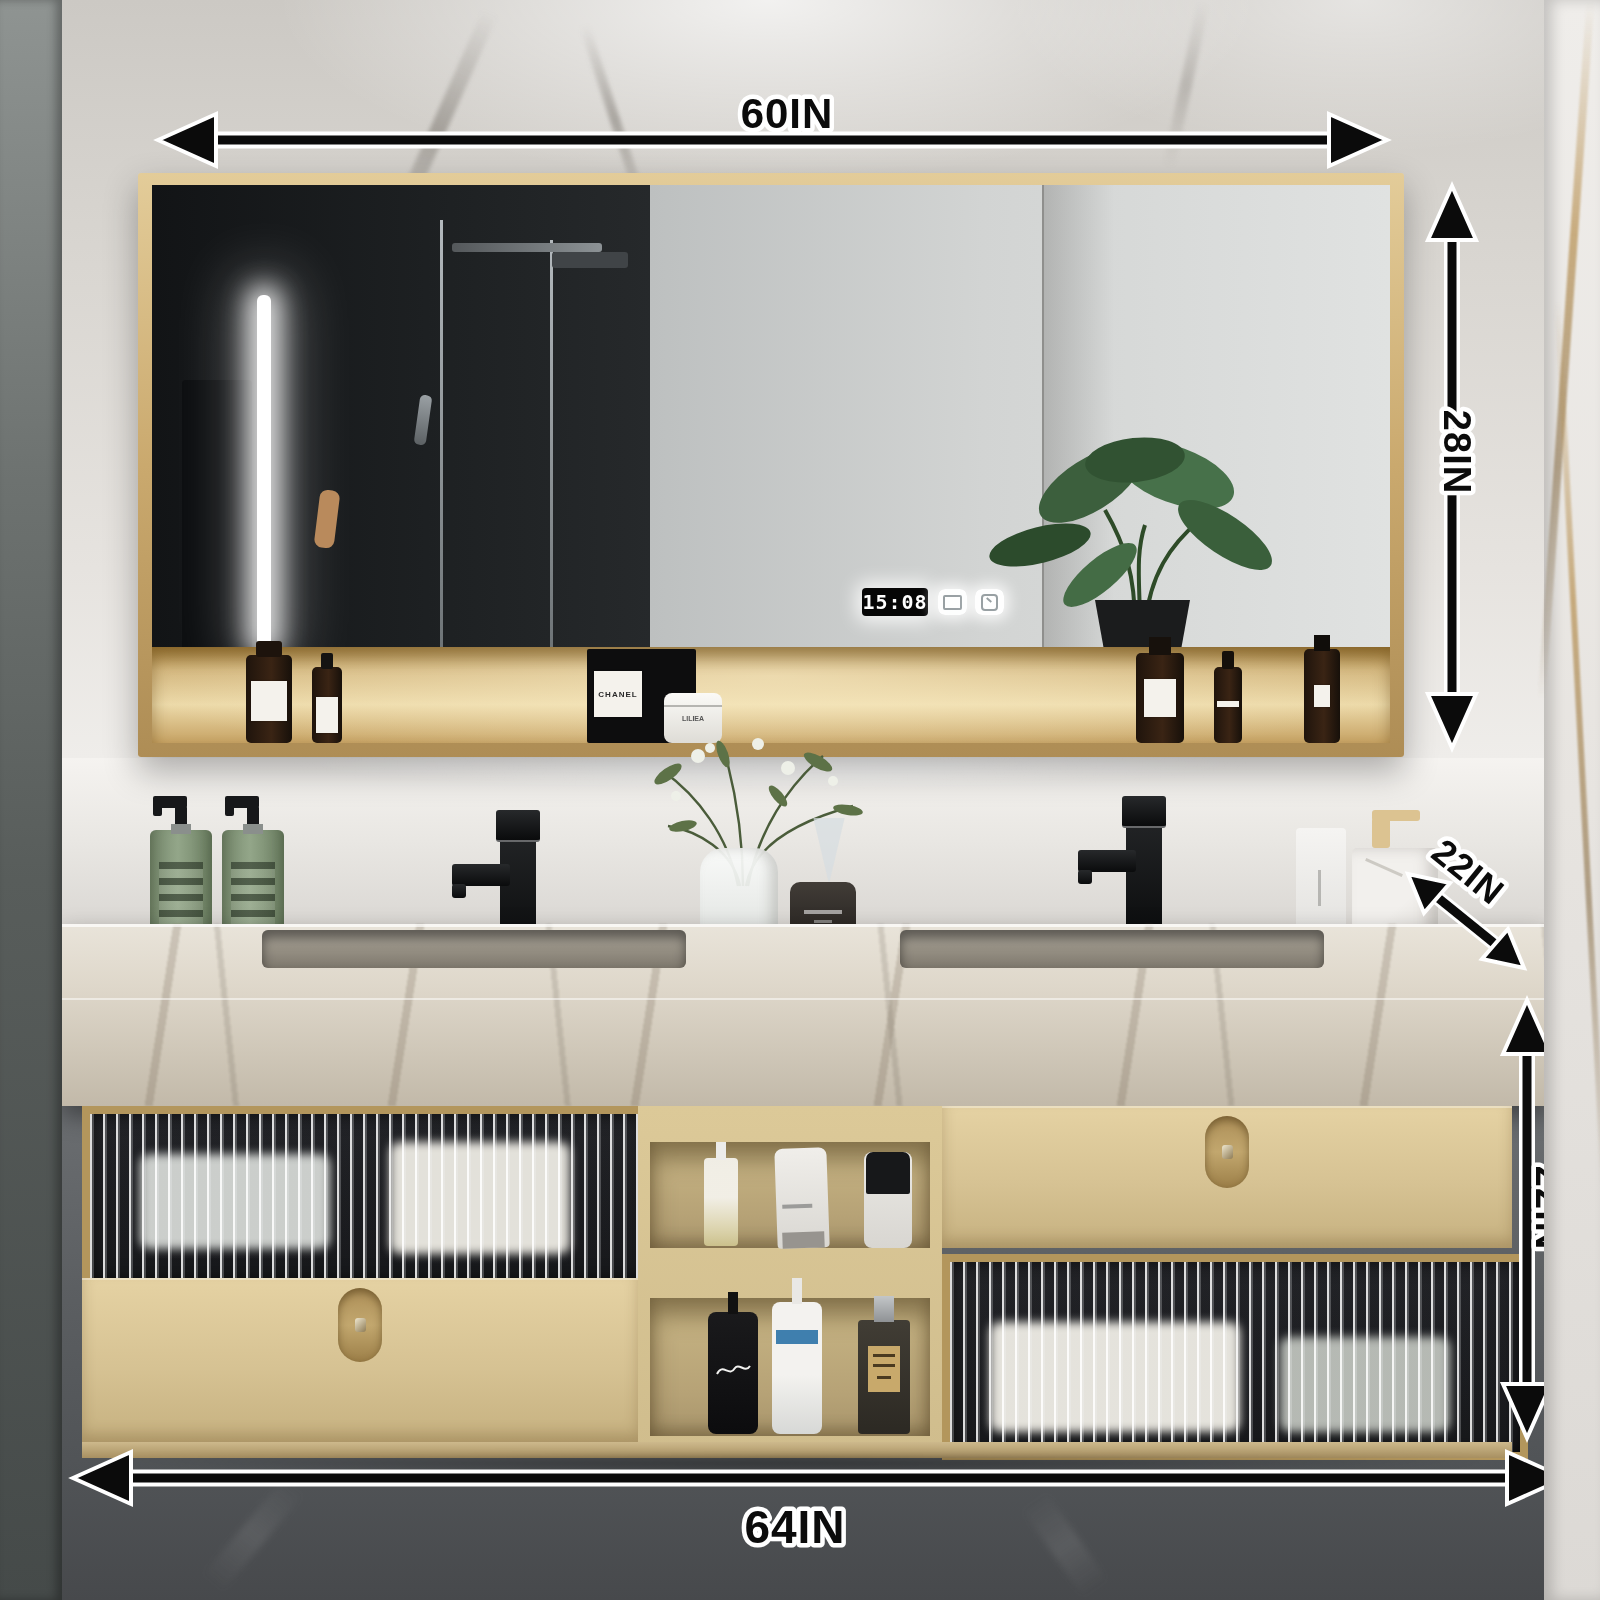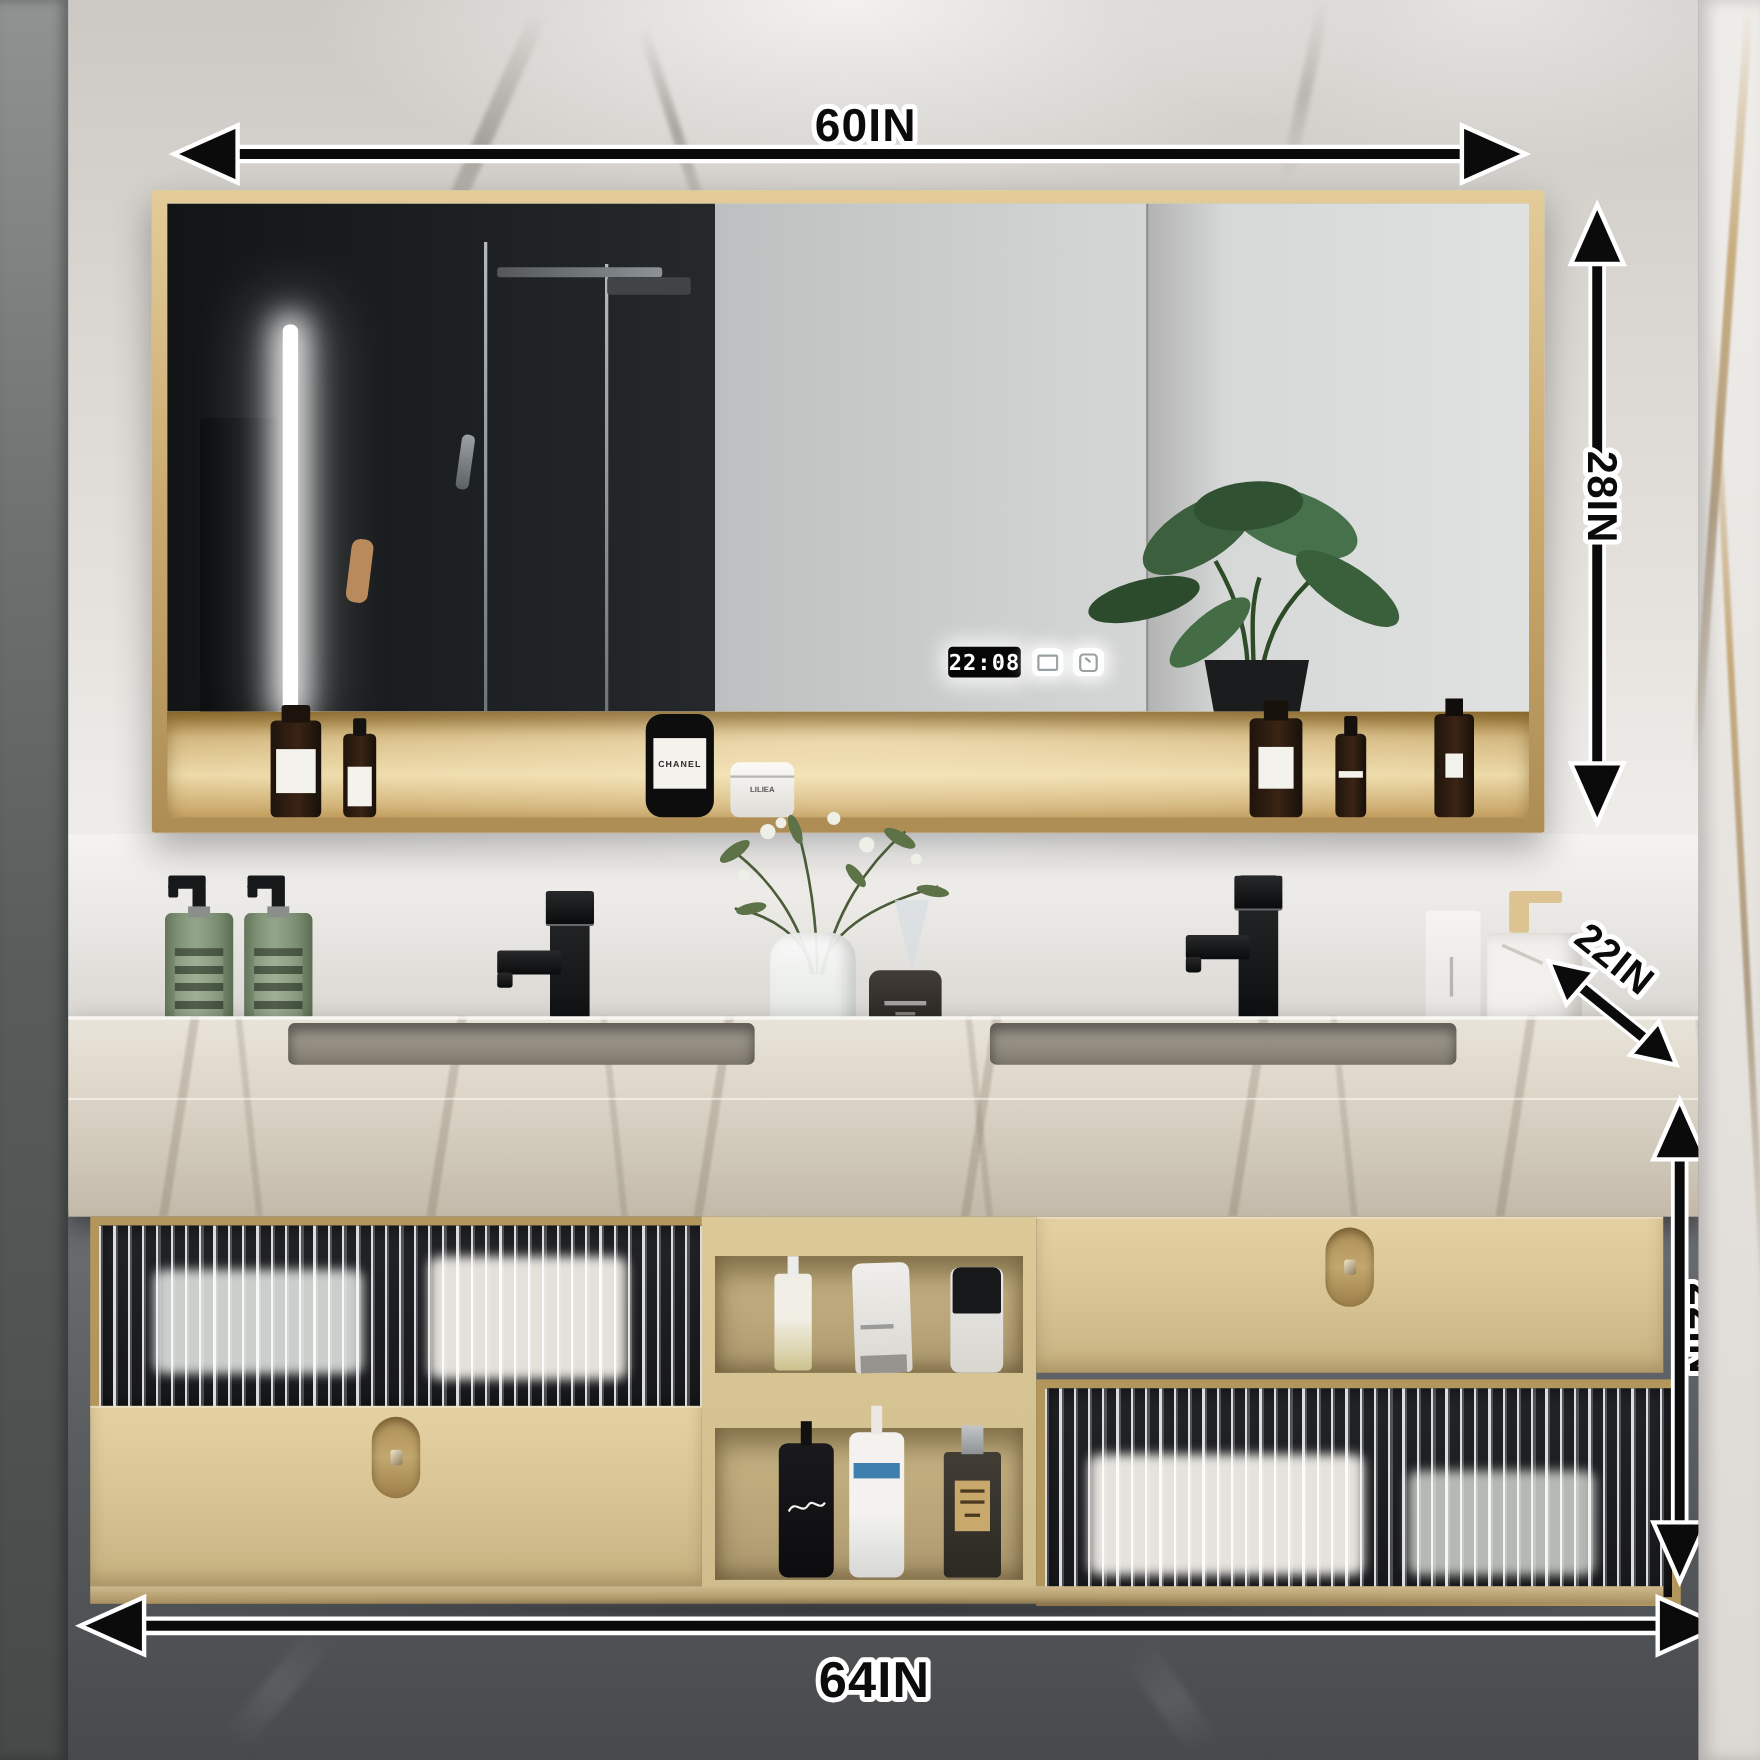--- a/index.html
+++ b/index.html
@@ -136,21 +136,21 @@
           <ellipse cx="105" cy="60" rx="58" ry="26" fill="#3c5f3d" transform="rotate(-32 105 60)"></ellipse>
           <ellipse cx="190" cy="50" rx="62" ry="28" fill="#47714a" transform="rotate(20 190 50)"></ellipse>
           <ellipse cx="150" cy="35" rx="50" ry="22" fill="#315232" transform="rotate(-6 150 35)"></ellipse>
           <ellipse cx="55" cy="120" rx="52" ry="18" fill="#2c4b2c" transform="rotate(-14 55 120)"></ellipse>
           <ellipse cx="240" cy="110" rx="55" ry="20" fill="#3a5f3b" transform="rotate(34 240 110)"></ellipse>
           <ellipse cx="115" cy="150" rx="46" ry="16" fill="#446c45" transform="rotate(-40 115 150)"></ellipse>
           <path d="M110 175 L205 175 L196 225 L119 225 Z" fill="#1b1c1d"></path>
         </svg>
 
         <div class="abs clockbox" style="left:212px;top:403px;width:66px;height:28px;">
-          <span>22:08</span>
+          <span>15:08</span>
         </div>
         <div class="abs touch-btn" style="left:288px;top:404px;width:29px;height:26px;">
           <div style="width:15px;height:11px;border:2px solid #98a0a3;border-radius:2px;"></div>
         </div>
         <div class="abs touch-btn" style="left:325px;top:404px;width:29px;height:26px;">
           <div style="width:13px;height:13px;border:2px solid #98a0a3;border-radius:4px;position:relative;">
             <div style="position:absolute;left:3px;top:3px;width:6px;height:2px;background:#98a0a3;transform:rotate(40deg);"></div>
           </div>
         </div>
       </div>
@@ -158,21 +158,21 @@
 
     <div class="abs shelf">
       <div class="abs darkbottle" style="left:94px;top:8px;width:46px;height:88px;">
         <div style="position:absolute;left:10px;top:-14px;width:26px;height:16px;background:#1d130c;border-radius:3px;"></div>
         <div class="whitelabel" style="position:absolute;left:5px;top:26px;width:36px;height:40px;"></div>
       </div>
       <div class="abs darkbottle" style="left:160px;top:20px;width:30px;height:76px;">
         <div style="position:absolute;left:9px;top:-14px;width:12px;height:16px;background:#141312;border-radius:2px;"></div>
         <div class="whitelabel" style="position:absolute;left:4px;top:30px;width:22px;height:36px;"></div>
       </div>
-      <div class="abs" style="left:435px;top:2px;width:62px;height:94px;background:#0d0d0e;border-radius:15px;">
+      <div class="abs" style="left:435px;top:2px;width:62px;height:94px;background:#0d0d0e;border-radius:2px;padding-left:47px;">
         <div class="whitelabel" style="position:absolute;left:7px;top:22px;width:48px;height:46px;display:flex;align-items:center;justify-content:center;">
           <span style="font-size:8px;font-weight:bold;color:#2a2a2a;letter-spacing:1px;">CHANEL</span>
         </div>
       </div>
       <div class="abs" style="left:512px;top:46px;width:58px;height:50px;background:linear-gradient(180deg,#fbfaf7,#dedcd6);border-radius:8px;">
         <div style="position:absolute;left:0;top:12px;width:58px;height:2px;background:rgba(120,120,115,.5);"></div>
         <div style="position:absolute;left:0;top:22px;width:58px;text-align:center;font-size:7px;font-weight:bold;color:#555;">LILIEA</div>
       </div>
       <div class="abs darkbottle" style="left:984px;top:6px;width:48px;height:90px;">
         <div style="position:absolute;left:13px;top:-16px;width:22px;height:18px;background:#17110c;"></div>

